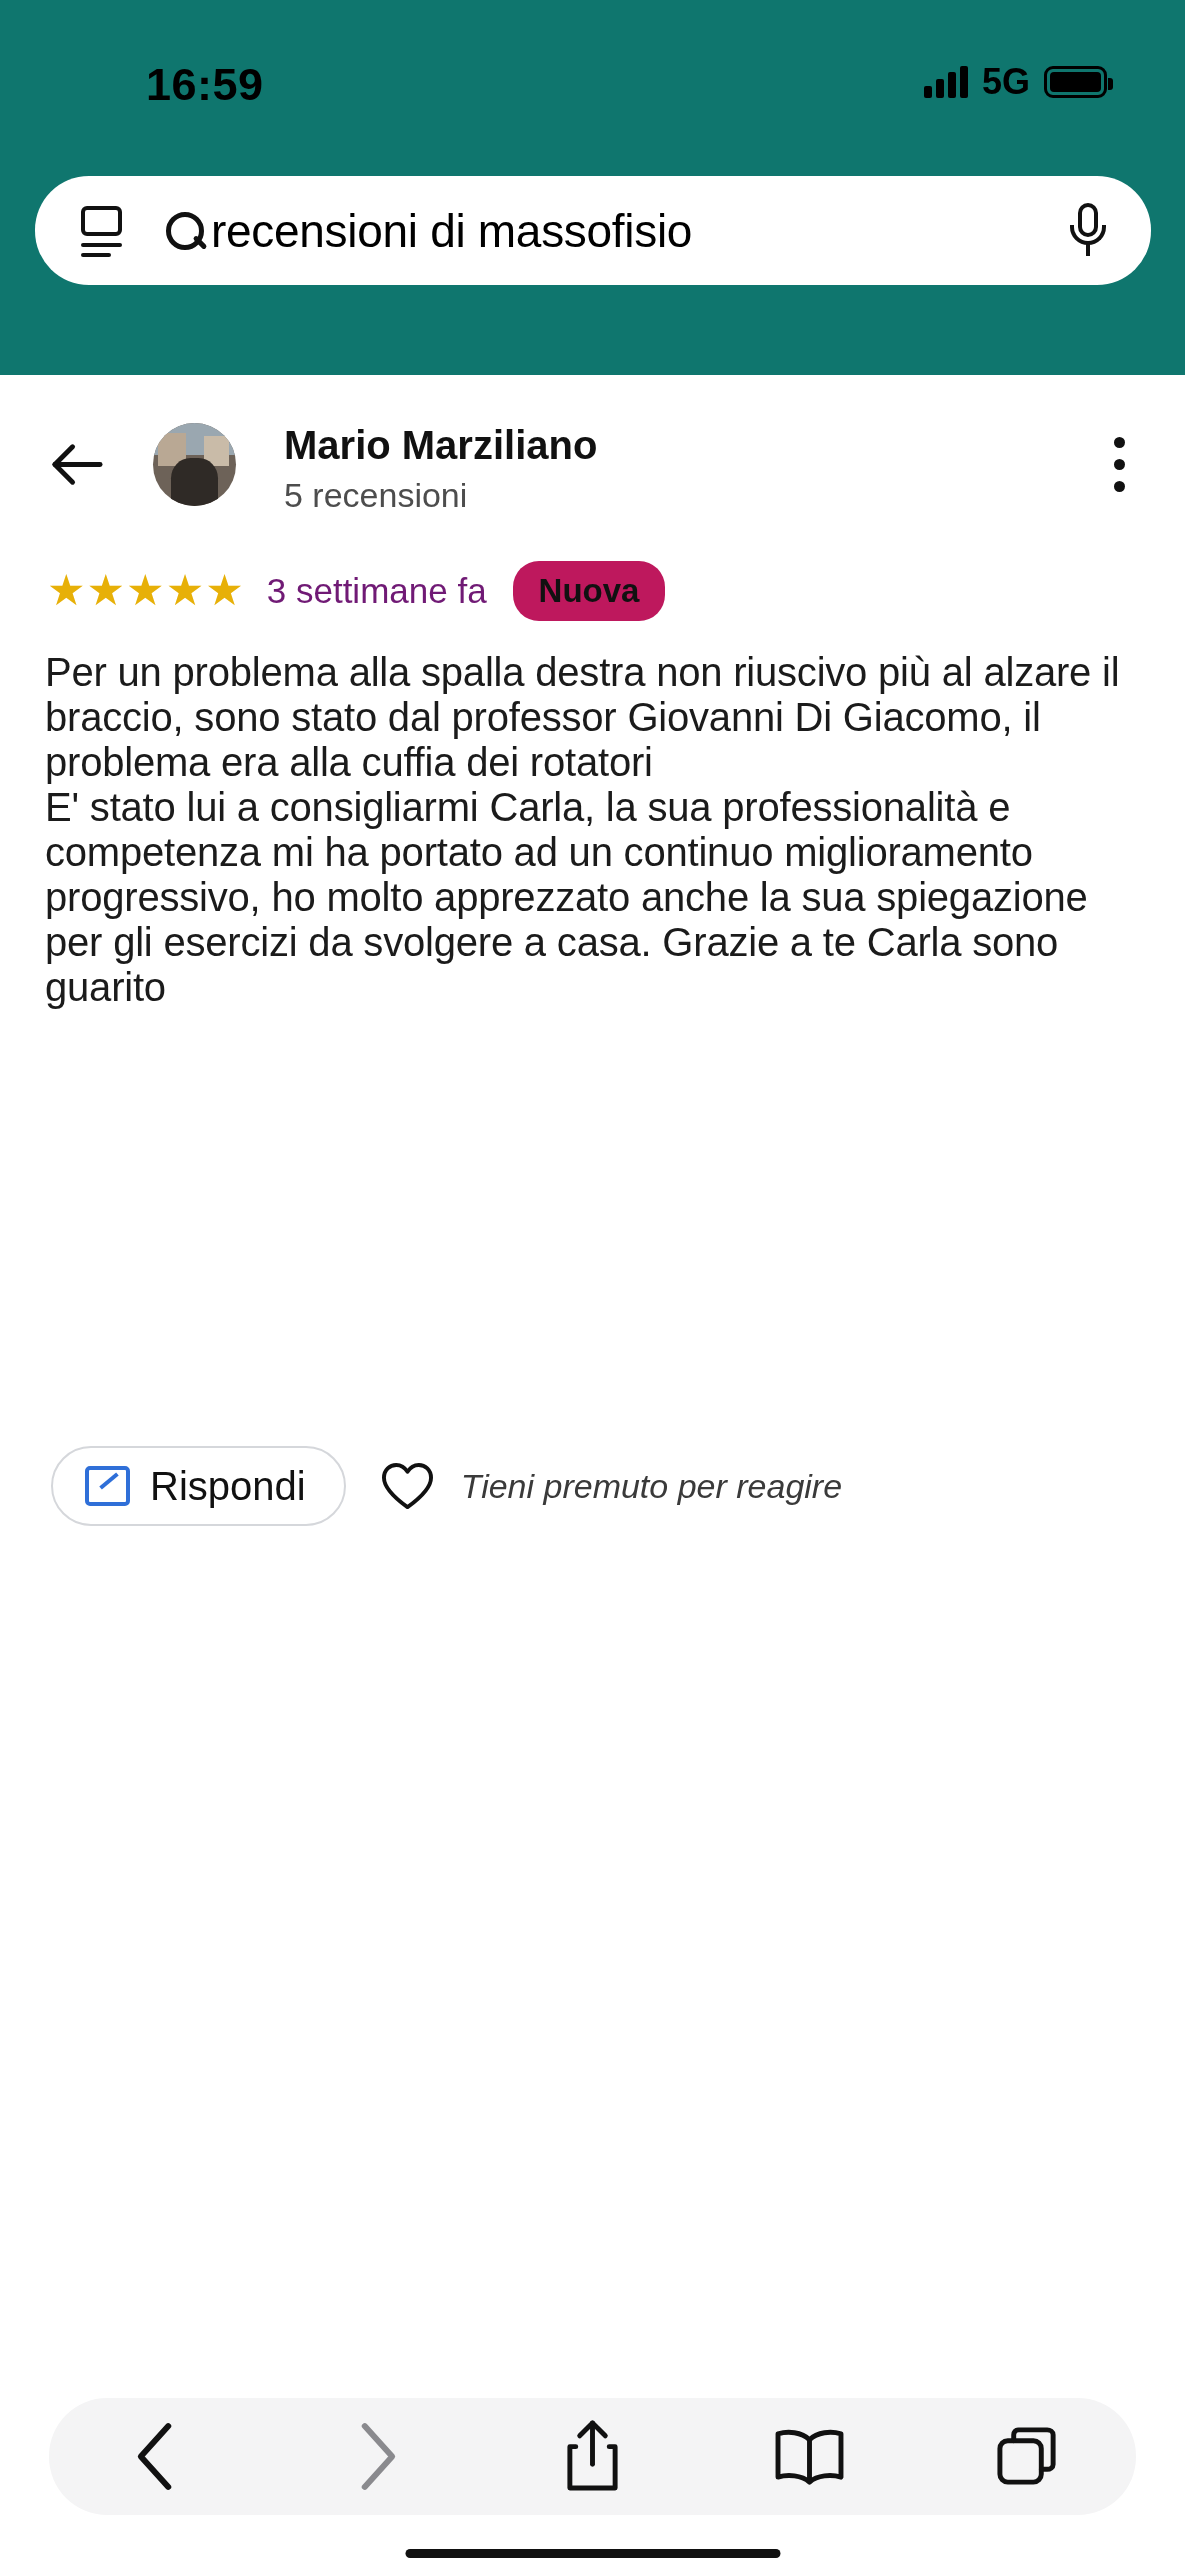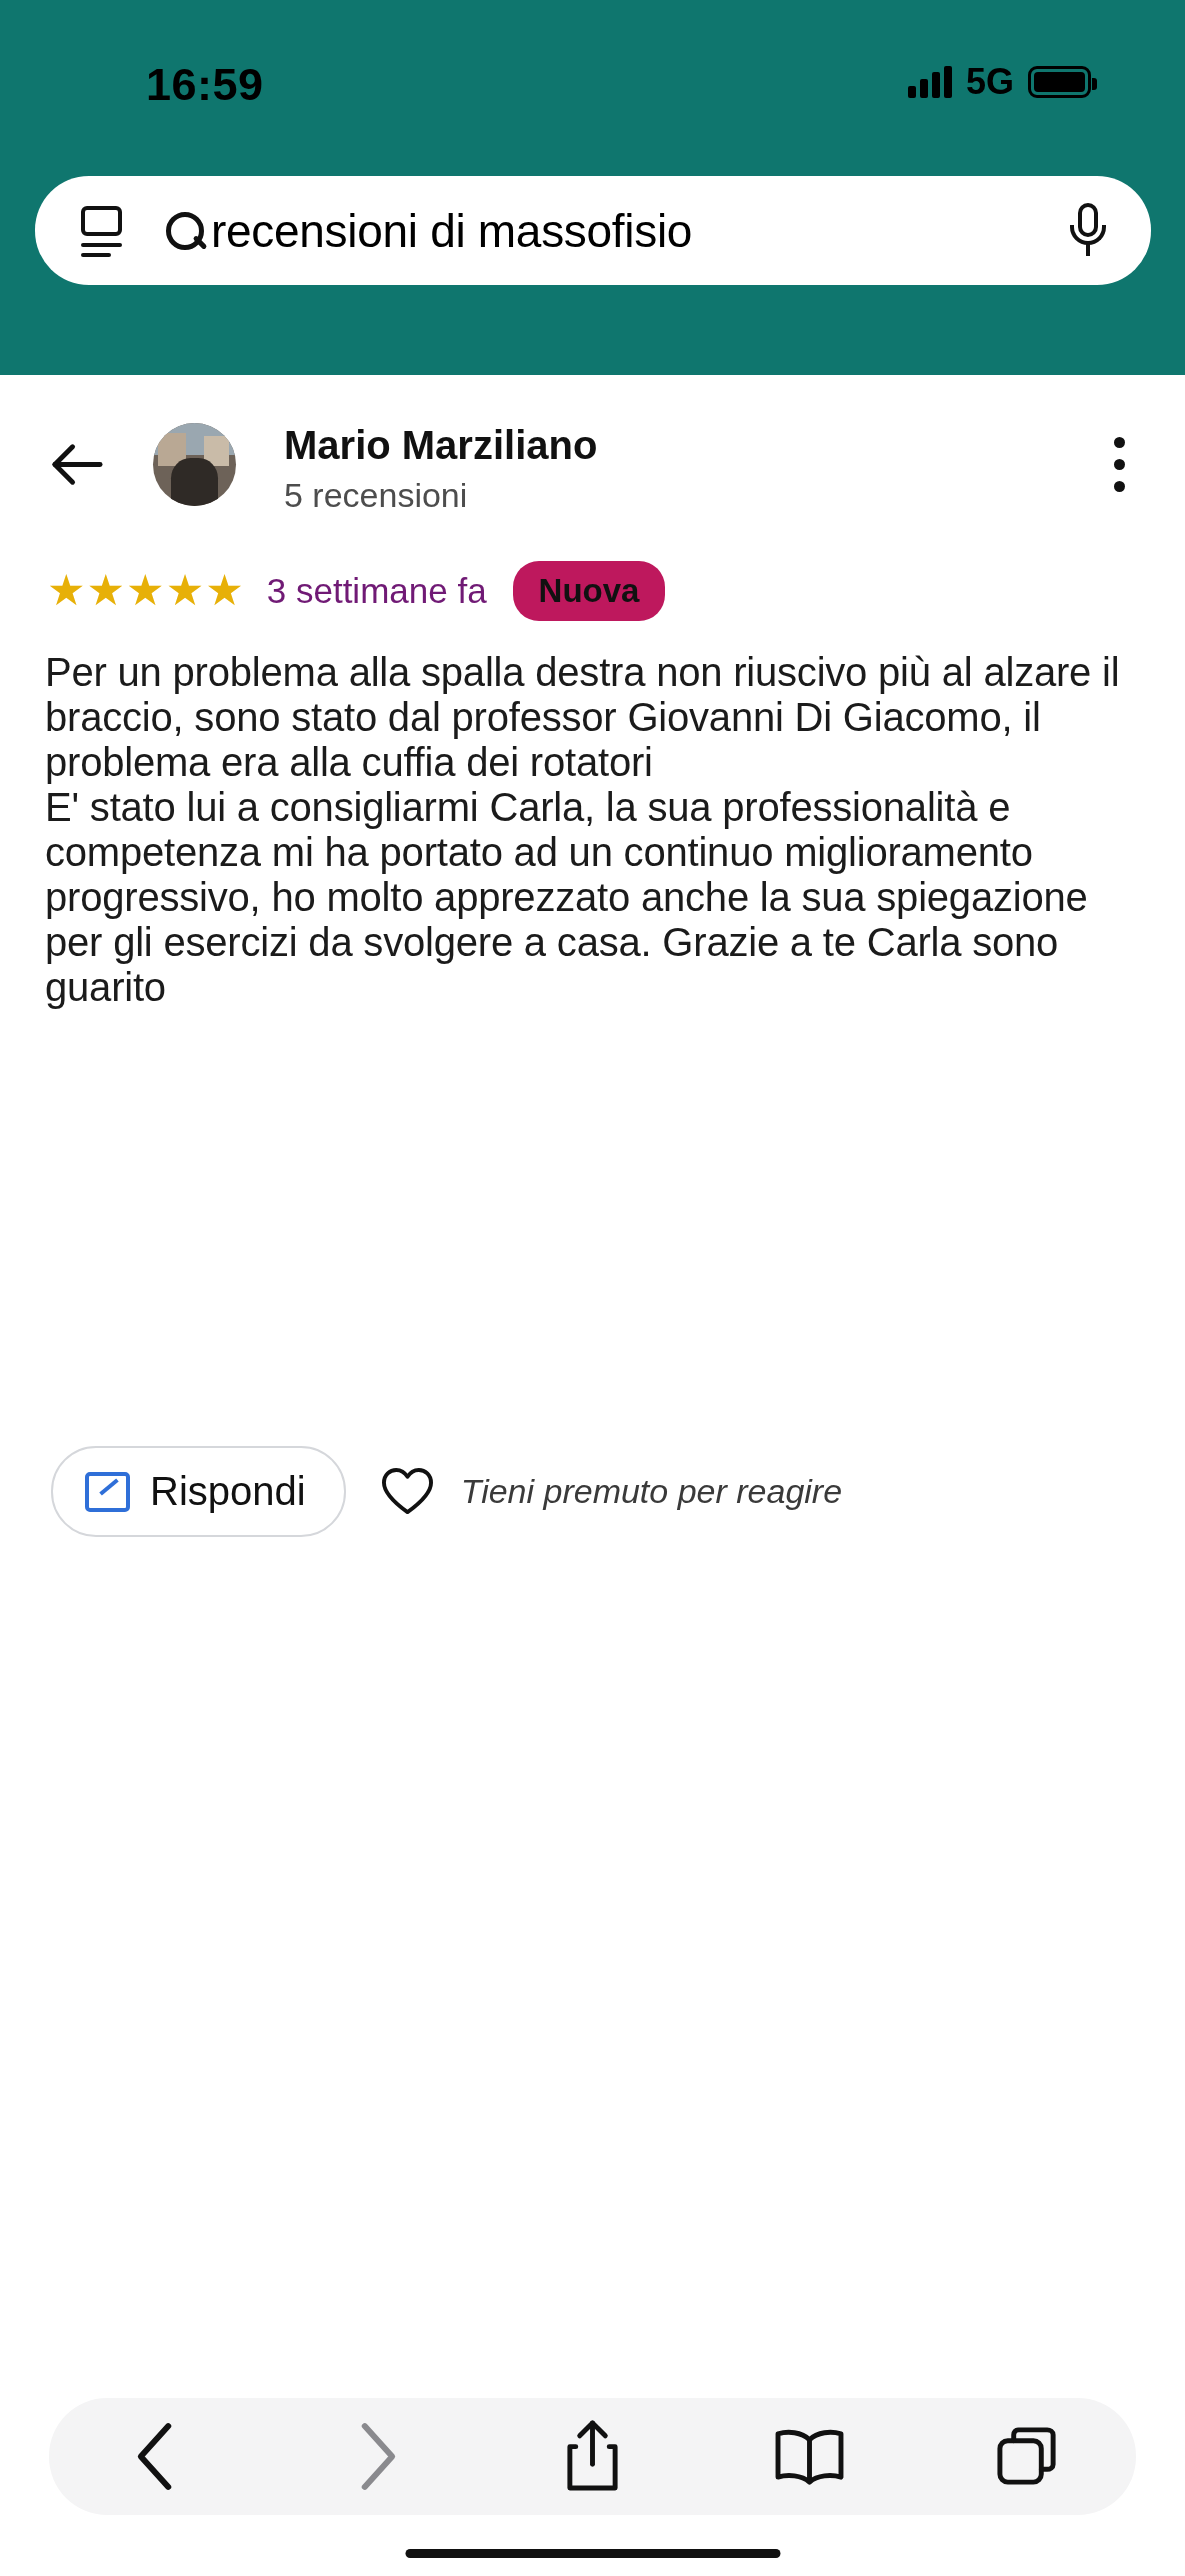--- a/index.html
+++ b/index.html
@@ -34,21 +34,21 @@
   .status-time {
     position: absolute;
     left: 146px; top: 59px;
     font-size: 45px;
     font-weight: bold;
     color: #000;
     letter-spacing: 0.5px;
   }
   .status-right {
     position: absolute;
-    right: 94px; top: 61px;
+    right: 78px; top: 61px;
     display: flex;
     align-items: center;
     gap: 14px;
   }
   .signal-bars { display: flex; align-items: flex-end; gap: 4px; height: 32px; }
   .signal-bars i { display: block; width: 8px; background: #000; border-radius: 2px; }
   .signal-bars i:nth-child(1) { height: 12px; }
   .signal-bars i:nth-child(2) { height: 19px; }
   .signal-bars i:nth-child(3) { height: 26px; }
   .signal-bars i:nth-child(4) { height: 32px; }
@@ -271,21 +271,21 @@
     left: 51px;
     display: flex;
     align-items: center;
   }
   .reply-btn {
     display: flex;
     align-items: center;
     gap: 20px;
     border: 2px solid #d5d7db;
     border-radius: 45px;
-    height: 91px;
+    height: 80px;
     padding: 0 38px 0 32px;
     background: #fff;
   }
   .reply-icon {
     width: 45px; height: 40px;
     border: 4px solid #2f6fd8;
     border-radius: 5px;
     position: relative;
   }
   .reply-icon::after {

